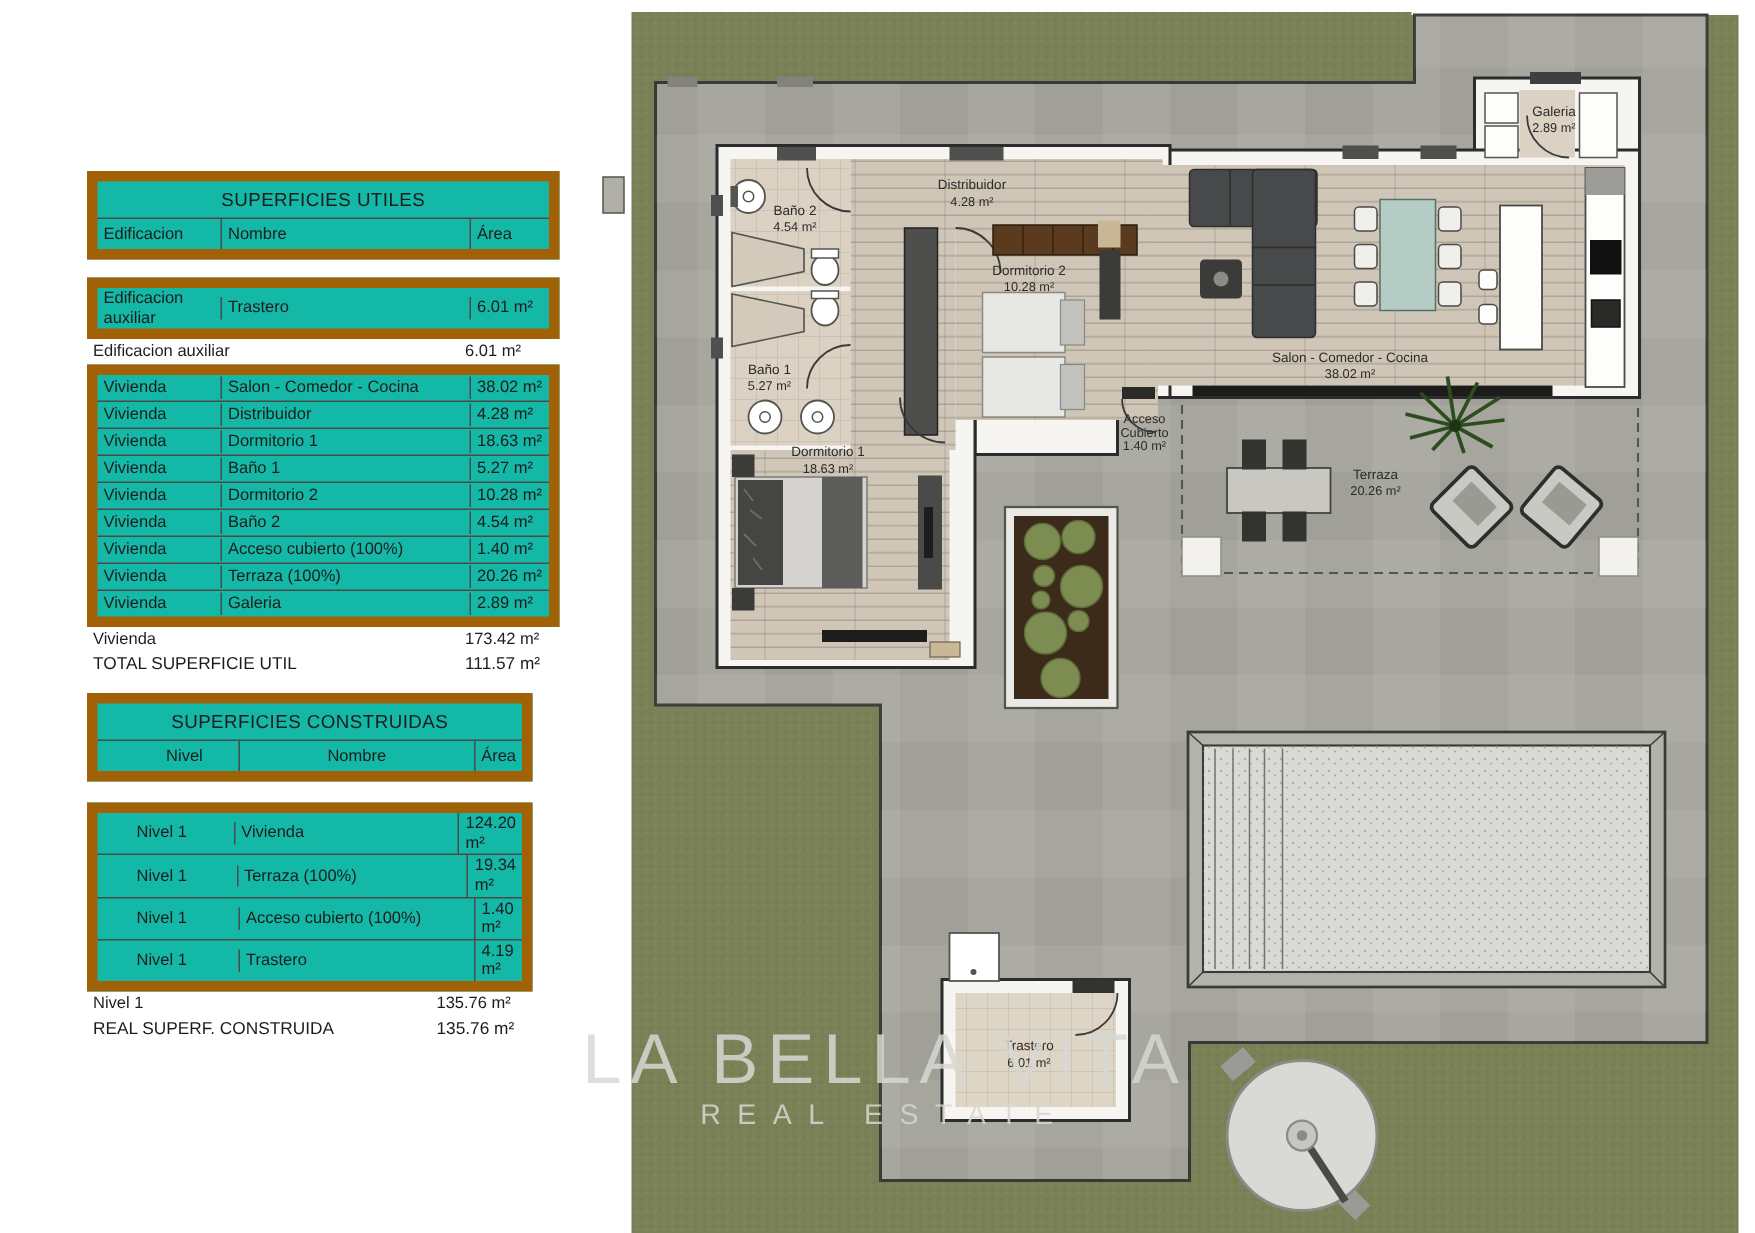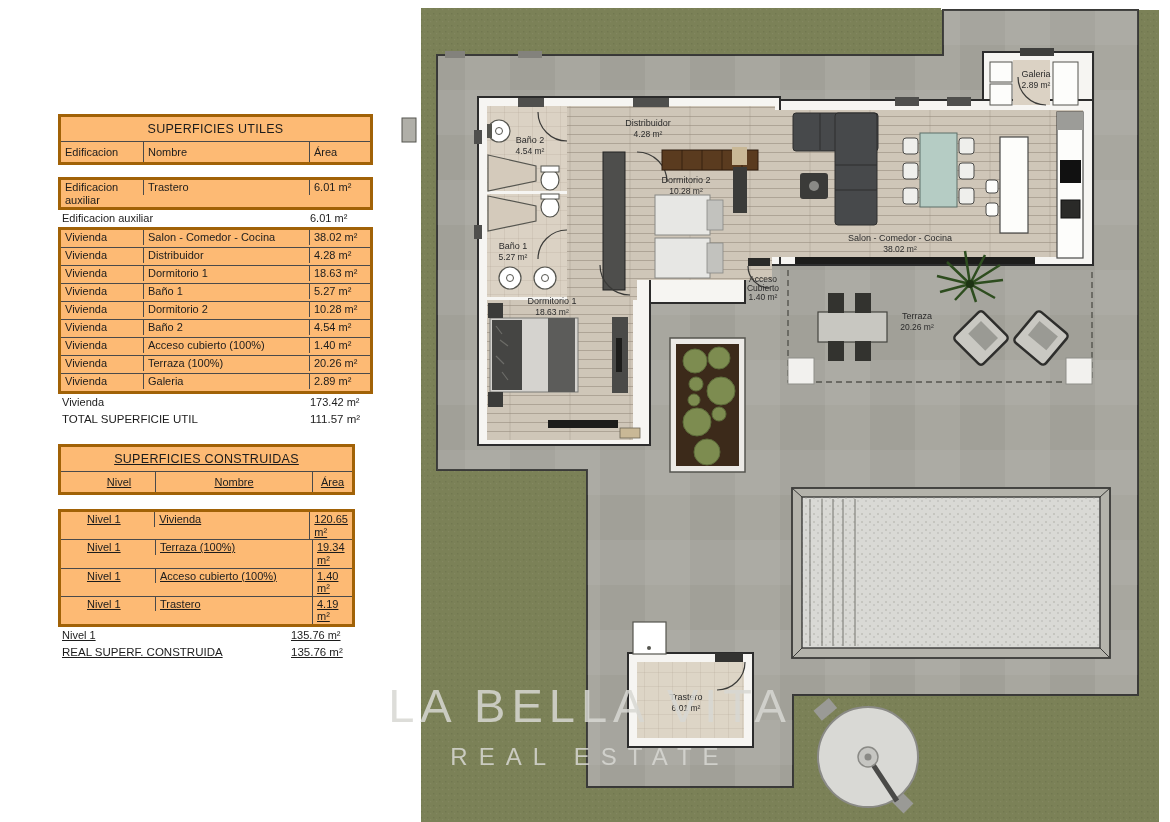--- a/index.html
+++ b/index.html
@@ -2,22 +2,22 @@
 <html><head>
 <meta charset="utf-8">
 <style>
   html,body{margin:0;padding:0;}
   body{
     width:1170px;height:822px;position:relative;background:#ffffff;
     font-family:"Liberation Sans", sans-serif;color:#1c1c1c;overflow:hidden;
   }
   
   .tbl{position:absolute;font-size:11px;line-height:1.15;}
-  .box{border:3px solid #a16207;background:#fdba74;}
-  .trow{display:flex;align-items:flex-start;}
+  .box{border:7px solid #a16207;background:#14b8a6;}
+  .trow{display:flex;align-items:center;}
   .box .trow + .trow{border-top:1px solid #4a4a4a;}
   .c{padding:1px 4px;box-sizing:border-box;display:flex;align-items:center;}
   .box .c + .c{border-left:1px solid #4a4a4a;}
   .title{height:24px;display:flex;align-items:center;justify-content:center;
          font-size:12.5px;letter-spacing:.3px;border-bottom:1px solid #4a4a4a;}
   .hdr .c{height:20px;}
   .t1 .c1{width:82px;} .t1 .c2{width:166px;} .t1 .c3{width:65px;flex:1;}
   .t2 .c1{width:72px;margin-left:22px;} .t2 .c2{width:157px;} .t2 .c3{width:66px;flex:1;}
   .t2 .hdr .c{justify-content:center;text-align:center;}
   .rows17 .trow{min-height:17px;}
@@ -29,21 +29,21 @@
   .totrow{font-size:11.5px;}
   
   .plan{position:absolute;left:395px;top:0;width:775px;height:822px;}
   .roomlabel{font-size:9px;fill:#2b2b2b;}
   .arealabel{font-size:8.5px;fill:#2b2b2b;}
   .doorarc{fill:none;stroke:#3a3a38;stroke-width:1.2;}
   
   .watermark{position:absolute;left:330px;top:678px;width:520px;text-align:center;
              color:#d8d8d3;opacity:.85;pointer-events:none;}
   .wm1{font-size:47px;letter-spacing:6px;white-space:nowrap;}
-  .wm2{font-size:24px;letter-spacing:11px;margin-top:10px;white-space:nowrap;}
+  .wm2{font-size:19px;letter-spacing:11px;white-space:nowrap;}
 </style>
 </head>
 <body>
 
 <div class="tbl t1" style="left:58px;top:114px;width:315px;">
   <div class="box">
     <div class="title">SUPERFICIES UTILES</div>
     <div class="trow hdr">
       <div class="c c1">Edificacion</div>
       <div class="c c2">Nombre</div>
@@ -113,35 +113,35 @@
   <div class="sumrow">
     <div class="sumlab">Vivienda</div>
     <div class="sumval">173.42 m²</div>
   </div>
   <div class="sumrow totrow">
     <div class="sumlab">TOTAL SUPERFICIE UTIL</div>
     <div class="sumval">111.57 m²</div>
   </div>
 </div>
 
-<div class="tbl t2" style="left:58px;top:444px;width:297px;text-decoration:underline;">
+<div class="tbl t2" style="left:58px;top:462px;width:297px;">
   <div class="box">
     <div class="title">SUPERFICIES CONSTRUIDAS</div>
     <div class="trow hdr">
       <div class="c c1">Nivel</div>
       <div class="c c2">Nombre</div>
       <div class="c c3">Área</div>
     </div>
   </div>
 
   <div class="box gap14 rows17">
     <div class="trow">
       <div class="c c1">Nivel 1</div>
       <div class="c c2">Vivienda</div>
-      <div class="c c3">120.65 m²</div>
+      <div class="c c3">124.20 m²</div>
     </div>
     <div class="trow">
       <div class="c c1">Nivel 1</div>
       <div class="c c2">Terraza (100%)</div>
       <div class="c c3">19.34 m²</div>
     </div>
     <div class="trow">
       <div class="c c1">Nivel 1</div>
       <div class="c c2">Acceso cubierto (100%)</div>
       <div class="c c3">1.40 m²</div>

